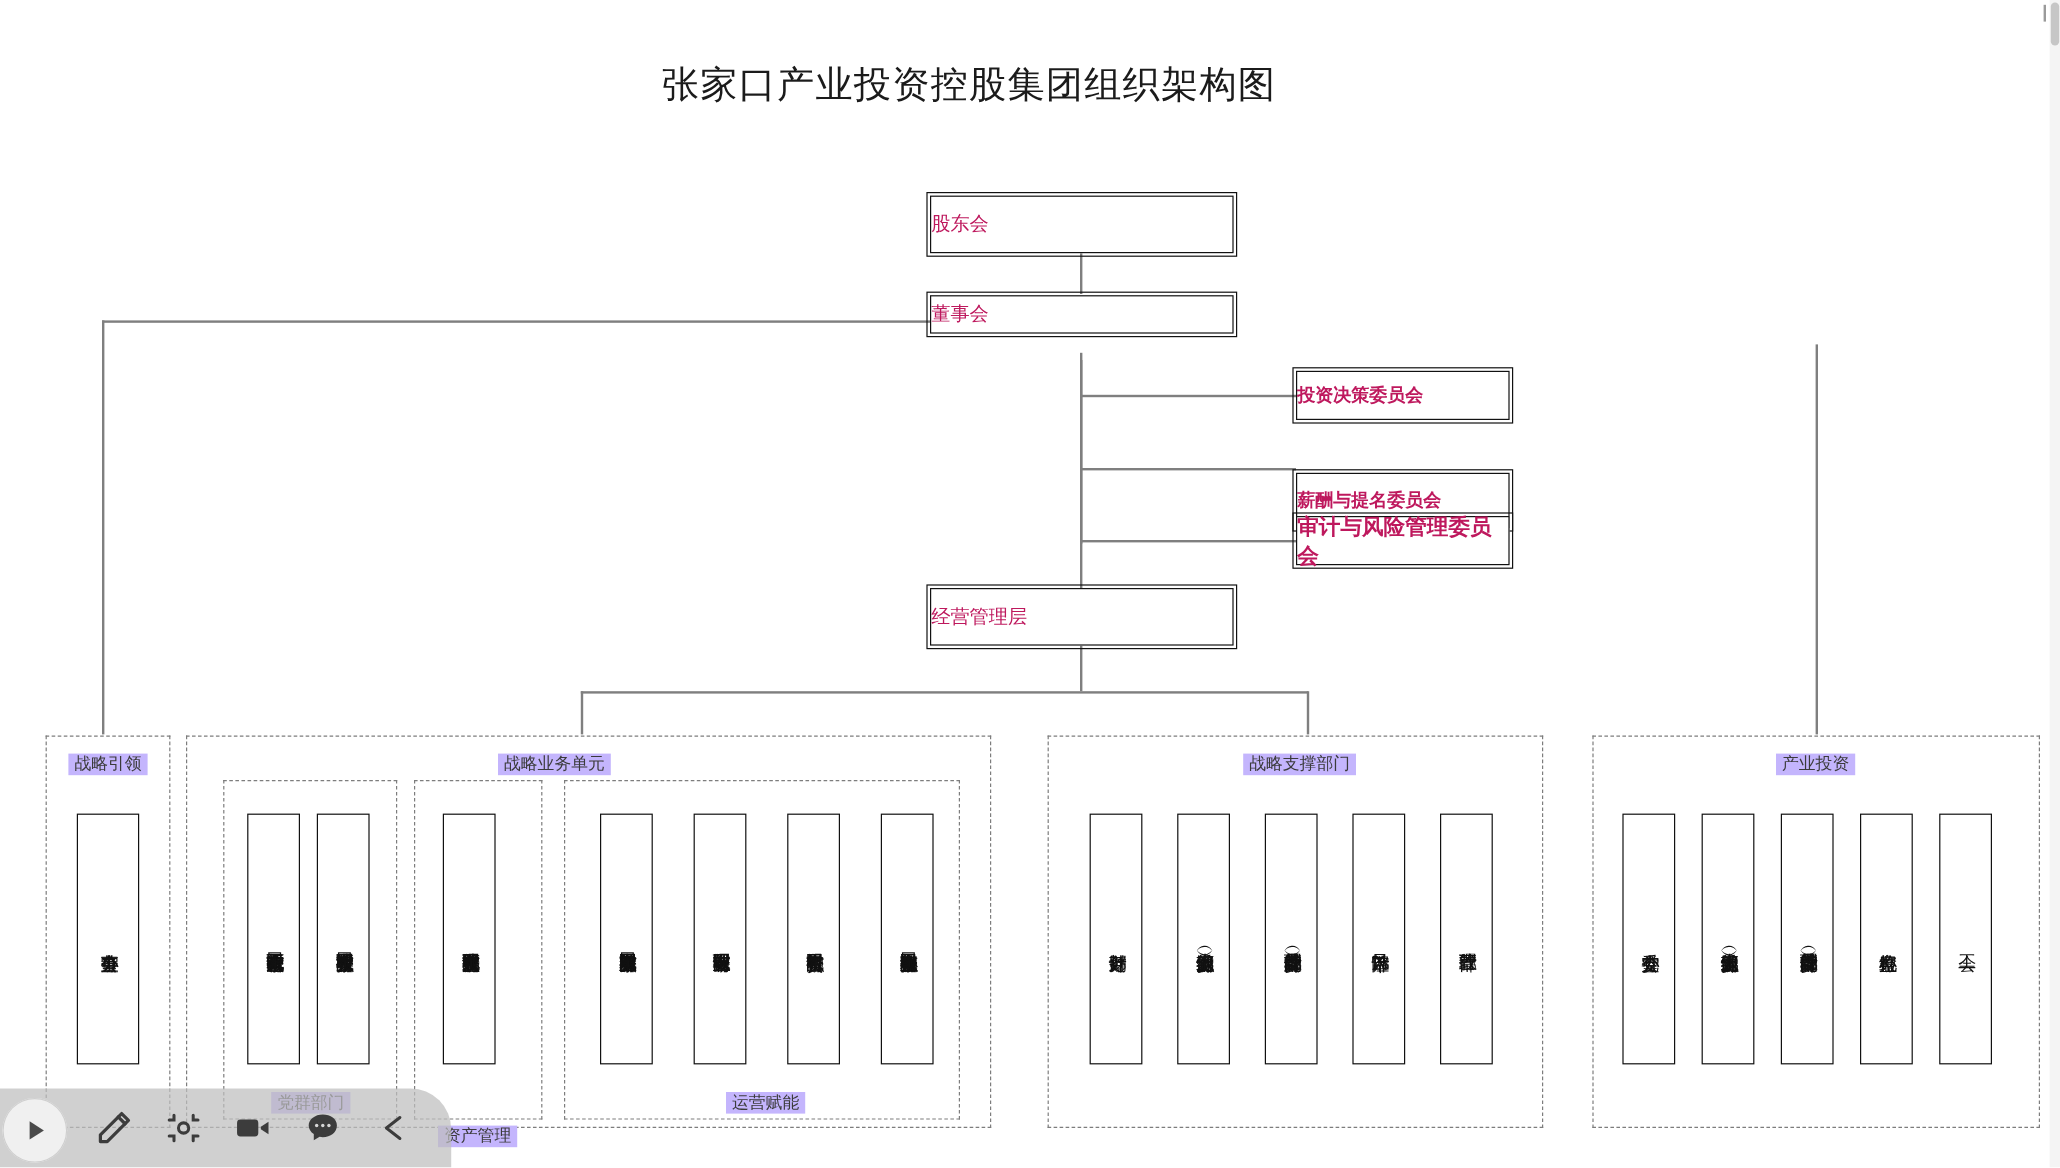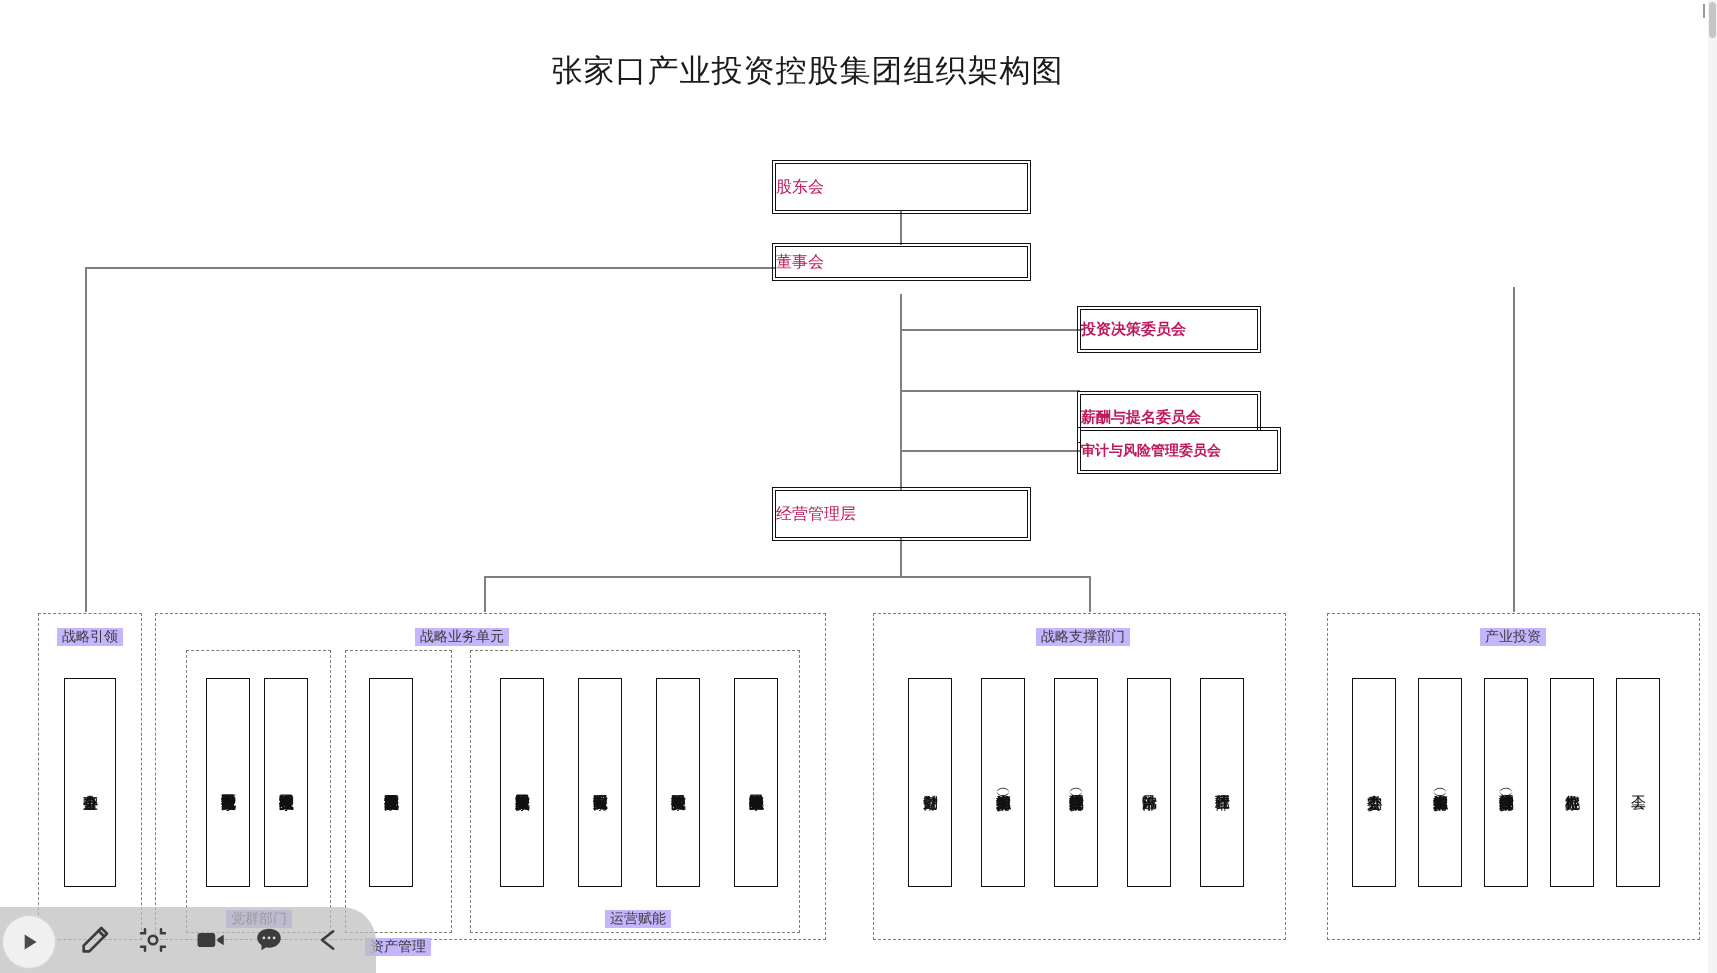--- a/index.html
+++ b/index.html
@@ -131,21 +131,21 @@
   <div class="box" style="left:775px;top:490px;width:253px;height:48px;">
     <span>经营管理层</span>
   </div>
 
   <div class="box bold" style="left:1080px;top:309px;width:178px;height:41px;font-size:15px;">
     <span>投资决策委员会</span>
   </div>
   <div class="box bold" style="left:1080px;top:370px;width:178px;height:46px;font-size:15px;margin-top:24px;">
     <span>薪酬与提名委员会</span>
   </div>
-  <div class="box bold" style="left:1080px;top:430px;width:198px;height:41px;font-size:14px;">
+  <div class="box bold" style="left:1080px;top:430px;width:178px;height:41px;font-size:18px;">
     <span>审计与风险管理委员会</span>
   </div>
 
   <div class="dgroup" style="left:38px;top:613px;width:104px;height:327px;"></div>
   <div class="dgroup-label top" style="left:90px;top:628px;">战略引领</div>
   <div class="vbox" style="left:64px;top:678px;width:52px;height:209px;">
     <span>董事会办公室</span>
   </div>
 
   <div class="dgroup" style="left:155px;top:613px;width:671px;height:327px;"></div>

